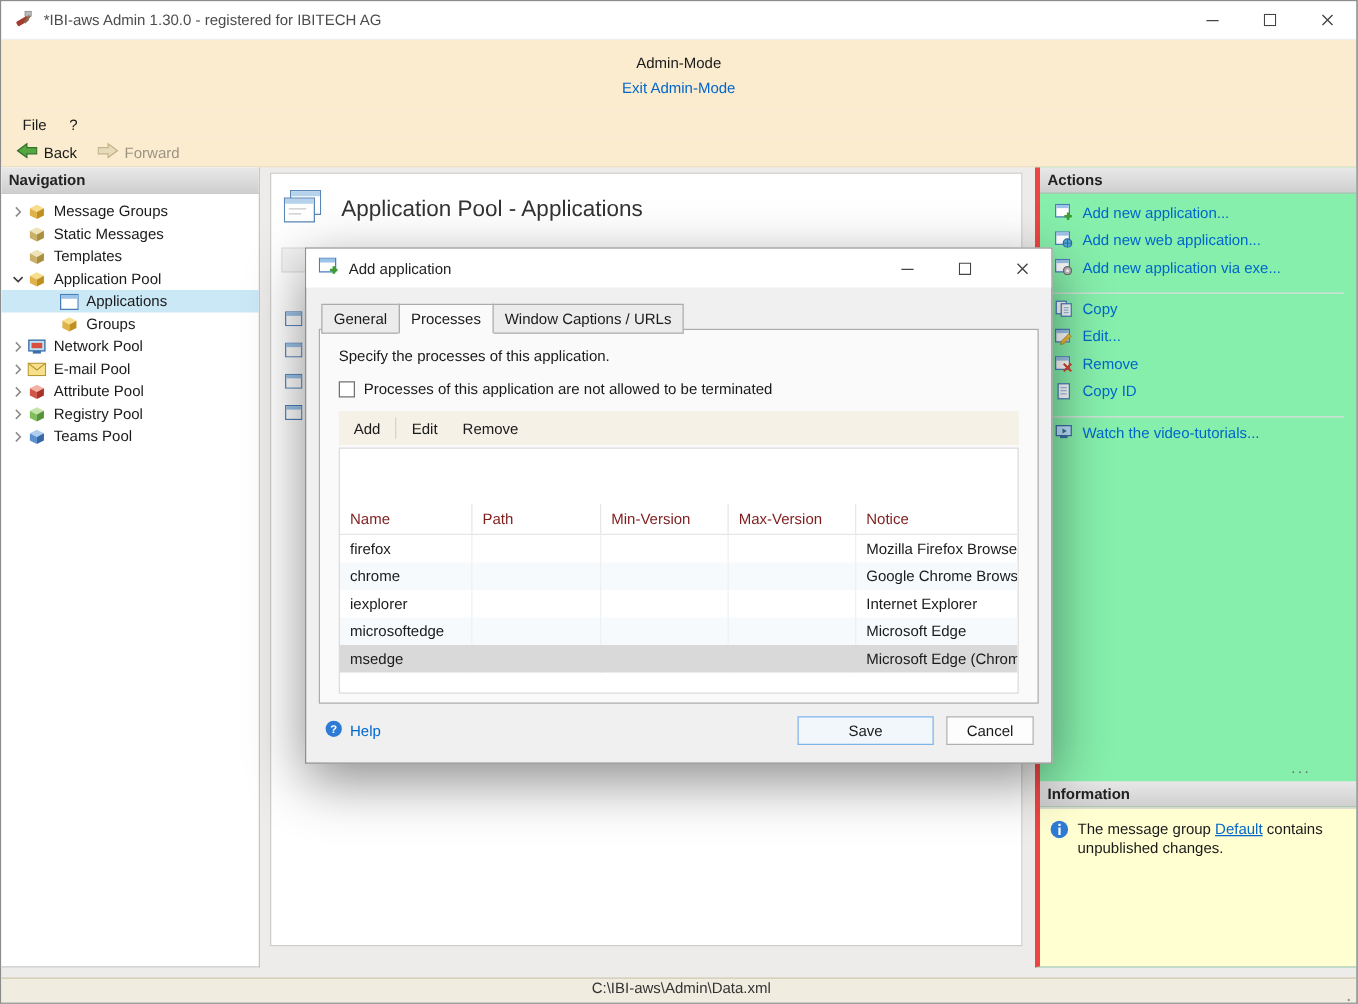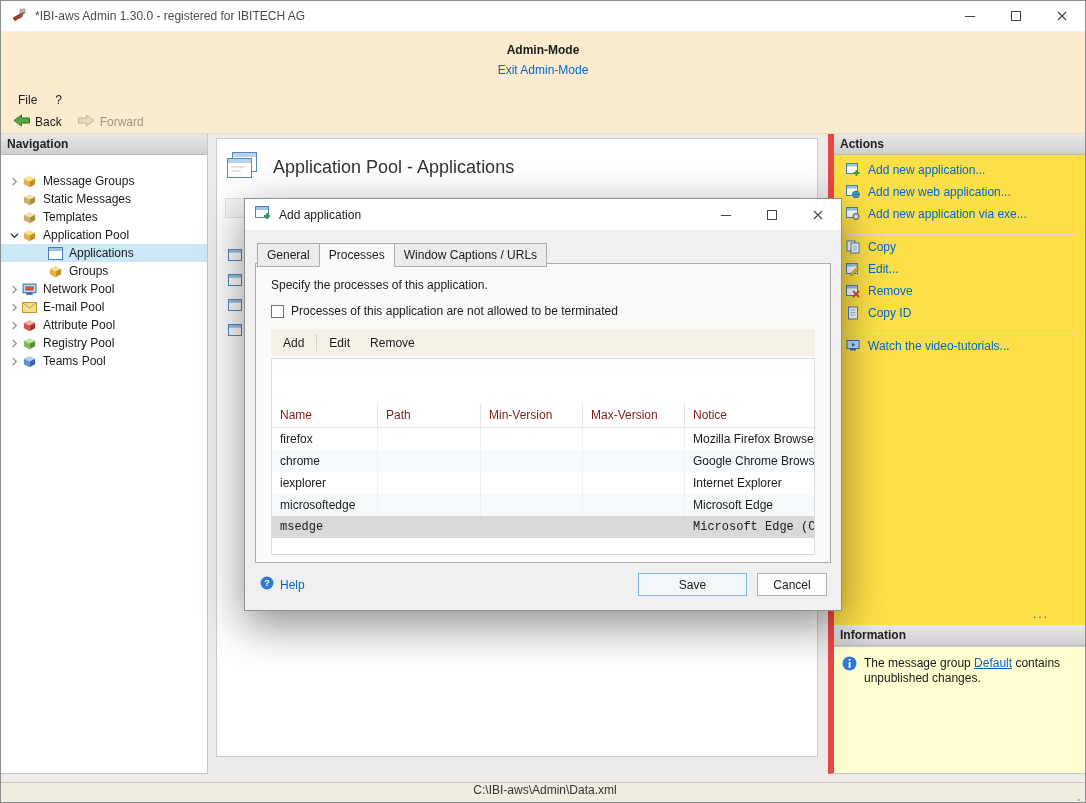--- a/index.html
+++ b/index.html
@@ -10,56 +10,56 @@
 
   
   .titlebar{position:absolute;left:0;top:0;right:0;height:31px;background:#FFFFFF;
             display:flex;align-items:center;padding-left:10px;border-bottom:1px solid #F0F0F0;}
   .titlebar .ttext{margin-left:8px;color:#4C4C4C;}
   .win-controls{margin-left:auto;display:flex;height:100%;}
   .win-btn{width:46px;display:flex;align-items:center;justify-content:center;cursor:pointer;}
 
   
   .banner{position:absolute;top:31px;left:0;right:0;height:57px;background:#FBECD0;text-align:center;padding-top:11px;}
-  .banner .btitle{font-weight:bold;}
+  .banner .btitle{font-weight:normal;}
   .banner .blink{color:#0066CC;display:inline-block;margin-top:6px;cursor:pointer;}
   .menubar{position:absolute;top:88px;left:0;right:0;height:21px;background:#FBECD0;display:flex;align-items:center;padding-left:8px;}
   .menu-item{padding:0 9px;height:100%;display:flex;align-items:center;cursor:pointer;}
   .toolbar{position:absolute;top:109px;left:0;right:0;height:24px;background:#FBECD0;
            display:flex;align-items:center;padding-left:12px;gap:16px;border-bottom:1px solid #E9DDC0;}
   .tool-item{display:flex;align-items:center;gap:5px;cursor:pointer;}
   .tool-item.disabled{color:#9C9483;cursor:default;}
 
   
   .workspace{position:absolute;top:133px;left:0;right:0;bottom:20px;background:#EDECEA;}
   .panel-header{height:21px;background:linear-gradient(#E8E8E8,#CFCFCF);border-bottom:1px solid #B9B9B9;
                 font-weight:bold;line-height:20px;padding-left:6px;color:#222;}
 
   
   .nav-panel{position:absolute;left:0;top:0;bottom:8px;width:207px;background:#FFF;
              border-right:1px solid #C6C6C6;border-bottom:1px solid #C6C6C6;}
-  .nav-tree{padding-top:17px;}
+  .nav-tree{padding-top:5px;}
   .nav-item{height:18px;display:flex;align-items:center;cursor:pointer;white-space:nowrap;}
   .nav-item .twisty{width:16px;margin-left:5px;display:flex;justify-content:center;align-items:center;}
   .nav-item .twisty.empty svg{visibility:hidden;}
   .nav-item .nicon{width:18px;display:flex;align-items:center;}
   .nav-item .nlabel{margin-left:3px;}
   .nav-item.child{padding-left:26px;}
   .nav-item.sel{background:#CBE8F6;}
 
   
   .content-card{position:absolute;left:215px;top:4px;width:602px;bottom:25px;background:#FFF;border:1px solid #CCCCCC;}
   .content-title{display:flex;align-items:center;gap:16px;padding:13px 0 0 10px;}
   .content-title .ctext{font-size:18px;color:#333;}
   .chead-strip{margin:16px 8px 0 8px;height:20px;background:#F4F4F4;border:1px solid #E2E2E2;}
   .bg-icons{position:absolute;left:11px;top:110px;display:flex;flex-direction:column;gap:10px;}
 
   
-  .actions-panel{position:absolute;left:827px;top:0;right:0;bottom:8px;background:#fde047;
-                 border-left:6px solid #ef4444;border-bottom:1px solid #C6C6C6;}
+  .actions-panel{position:absolute;left:827px;top:0;right:0;bottom:8px;background:#86efac;
+                 border-left:4px solid #ef4444;border-bottom:1px solid #C6C6C6;}
   .action-list{padding-top:8px;}
   .action-link{display:flex;align-items:flex-start;gap:8px;height:22px;padding-left:12px;color:#0066CC;cursor:pointer;white-space:nowrap;}
   .action-link.disabled{color:#3F3F3F;cursor:default;}
   .action-sep{border-top:1px solid #DDDDDD;margin:5px 10px;}
   .more-dots{position:absolute;right:36px;bottom:152px;color:#666;letter-spacing:2px;cursor:pointer;}
   .info-section{position:absolute;left:0;right:0;bottom:0;height:148px;}
   .info-body{height:127px;background:#FFFFD2;border-top:1px solid #CFCFCF;padding:9px 8px;display:flex;gap:7px;align-items:flex-start;}
   .info-text{line-height:15px;}
   .info-text .ilink{color:#0066CC;text-decoration:underline;cursor:pointer;}
 
@@ -86,21 +86,21 @@
   .proc-table{margin:0 15px;background:#FFF;border:1px solid #DADADA;height:197px;overflow:hidden;}
   .tgrid{display:grid;grid-template-columns:106px 103px 102px 102px auto;}
   .thead{border-bottom:1px solid #E6E6E6;}
   .th{height:24px;line-height:24px;padding-left:8px;border-right:1px solid #E6E6E6;color:#7f1d1d;white-space:nowrap;overflow:hidden;margin-top:44px;}
   .th:last-child{border-right:none;}
   .trow{height:22px;cursor:pointer;}
   .td{line-height:22px;padding-left:8px;border-right:1px solid #F0F0F0;white-space:nowrap;overflow:hidden;}
   .td:last-child{border-right:none;}
   .trow.alt{background:#F6FAFD;}
   .trow.sel{background:#D9D9D9;}
-  .trow.sel .td{border-right-color:#D9D9D9;font-family:Liberation Mono, monospace;}
+  .trow.sel .td{border-right-color:#D9D9D9;}
   .dlg-footer{position:absolute;left:15px;right:14px;bottom:14px;display:flex;align-items:center;}
   .help-link{display:flex;gap:6px;align-items:center;color:#0066CC;cursor:pointer;}
   .btn{height:23px;border:1px solid #B0B0B0;background:#FDFDFD;display:flex;align-items:center;justify-content:center;cursor:pointer;}
   .btn.save{width:109px;border-color:#7EB4EA;background:#F2F7FC;margin-left:auto;}
   .btn.cancel{width:70px;margin-left:10px;}
 </style>
 </head>
 <body>
 
 <div class="app">

